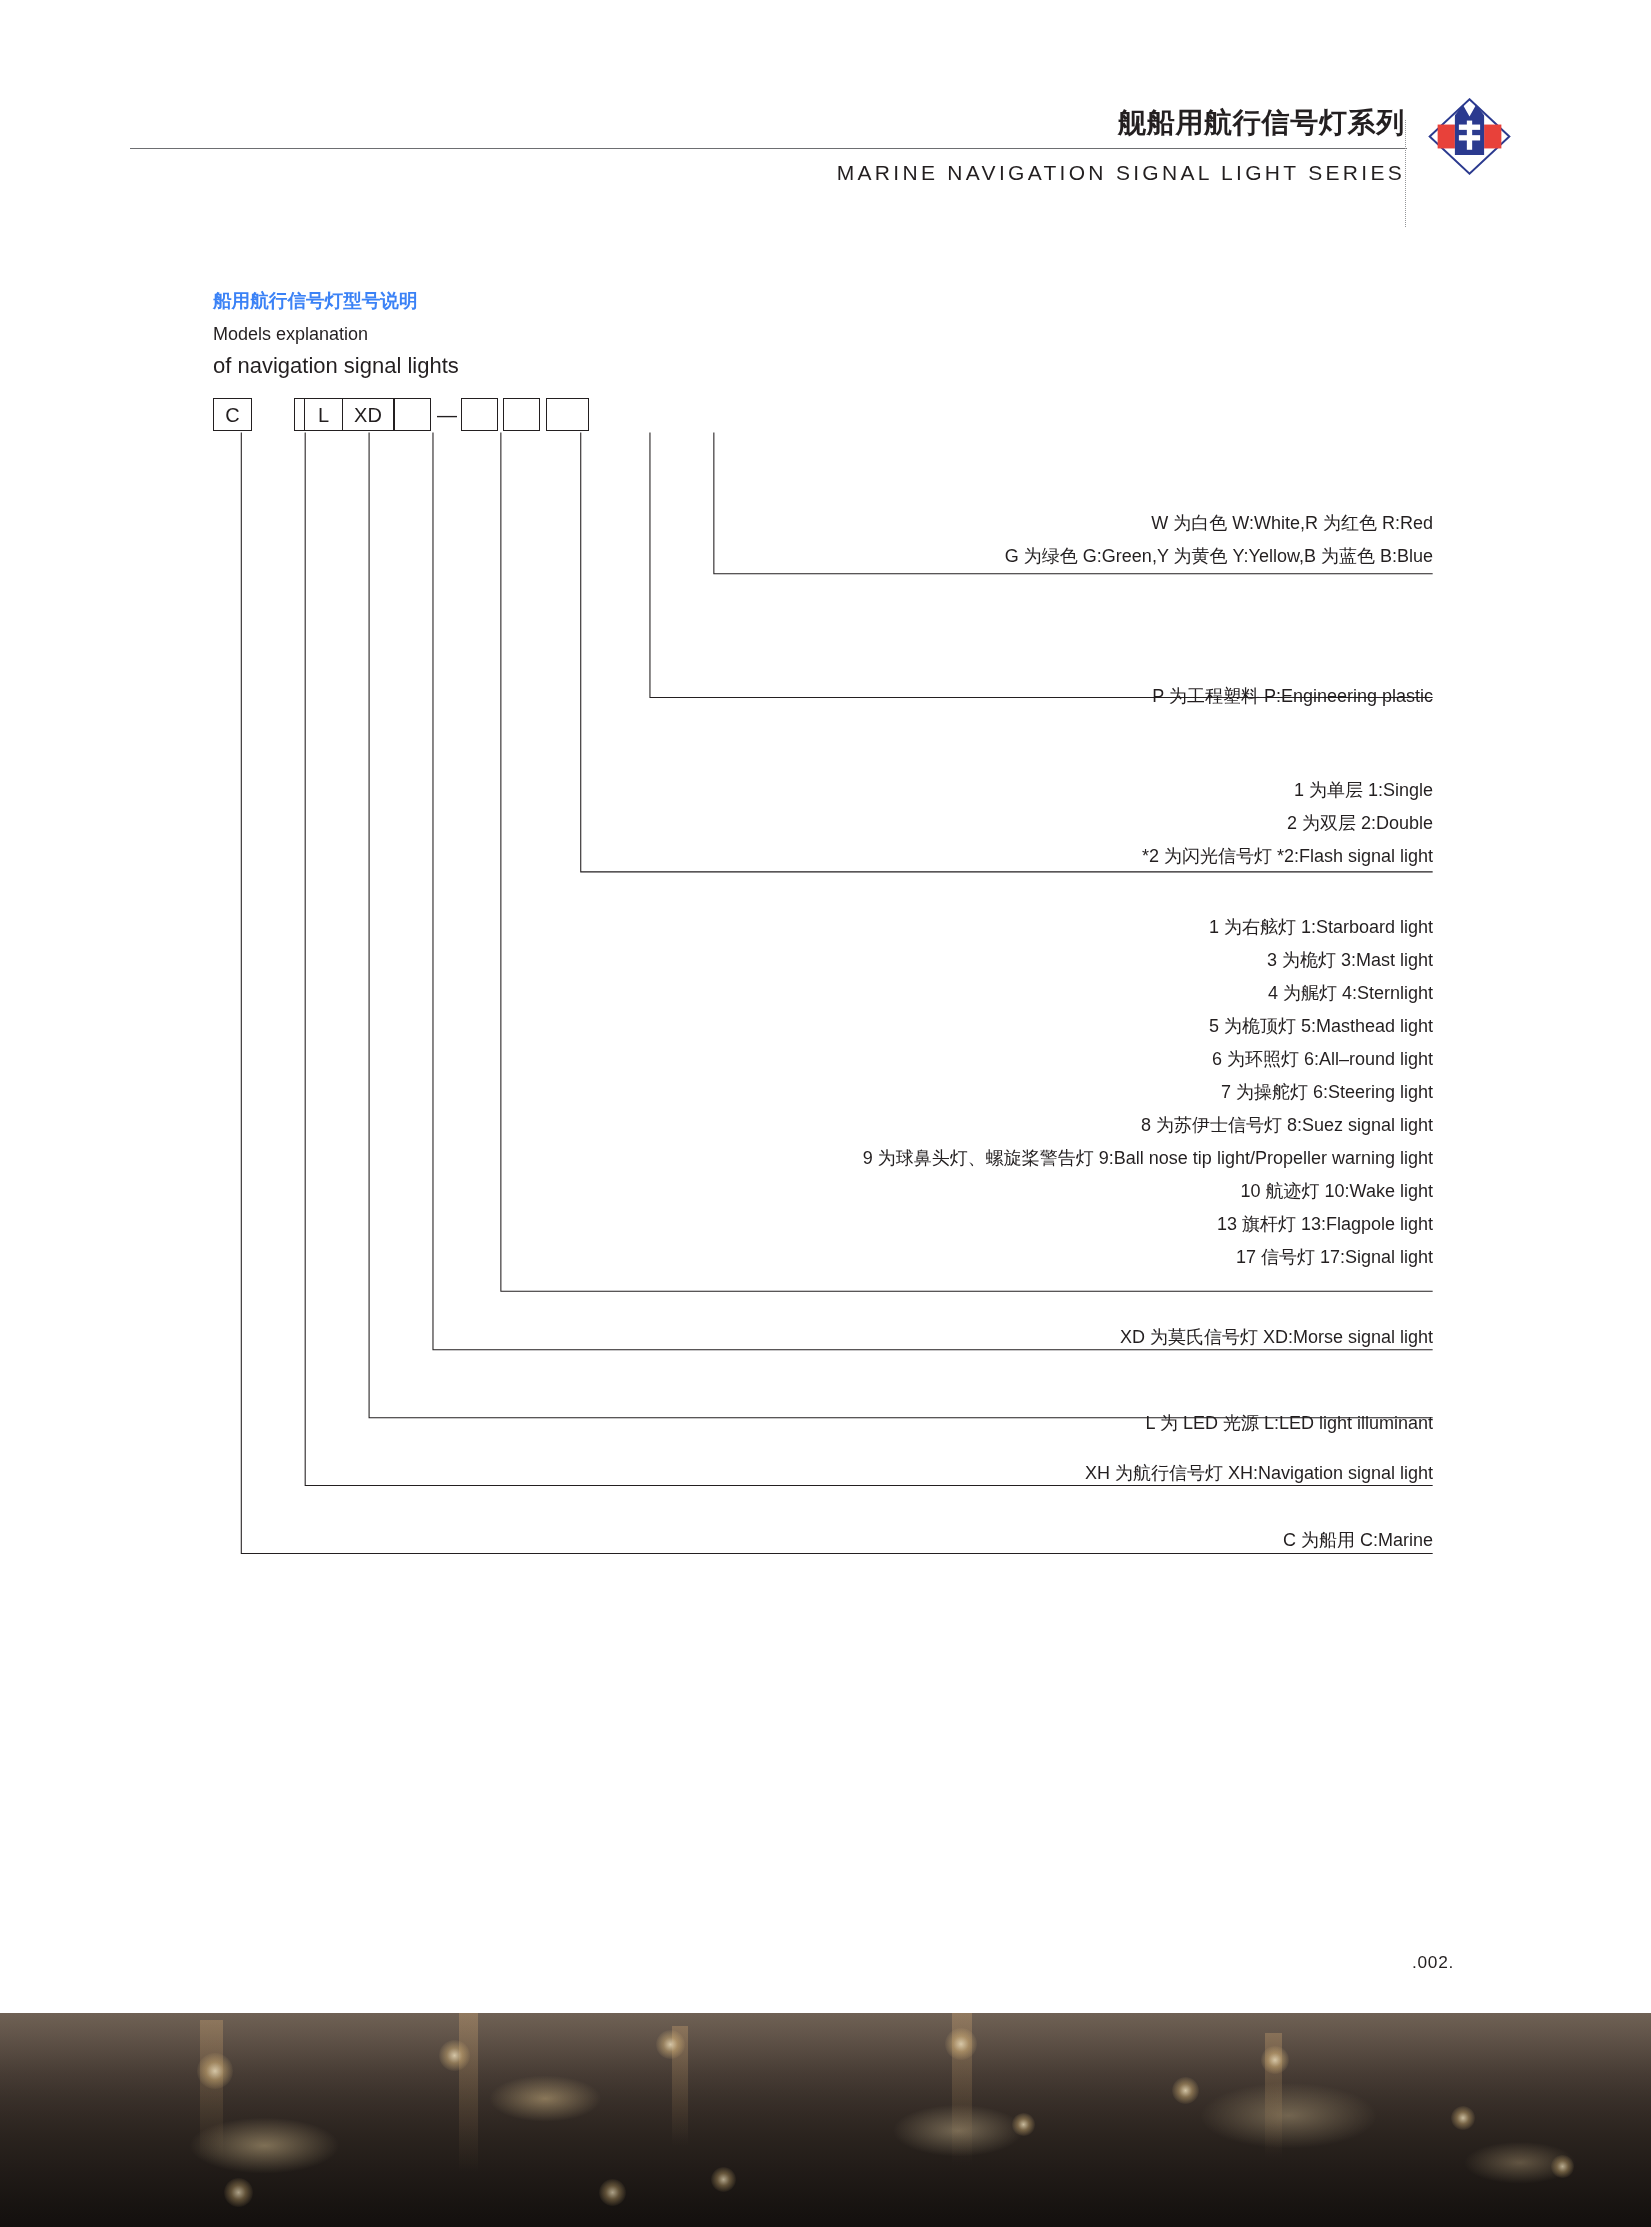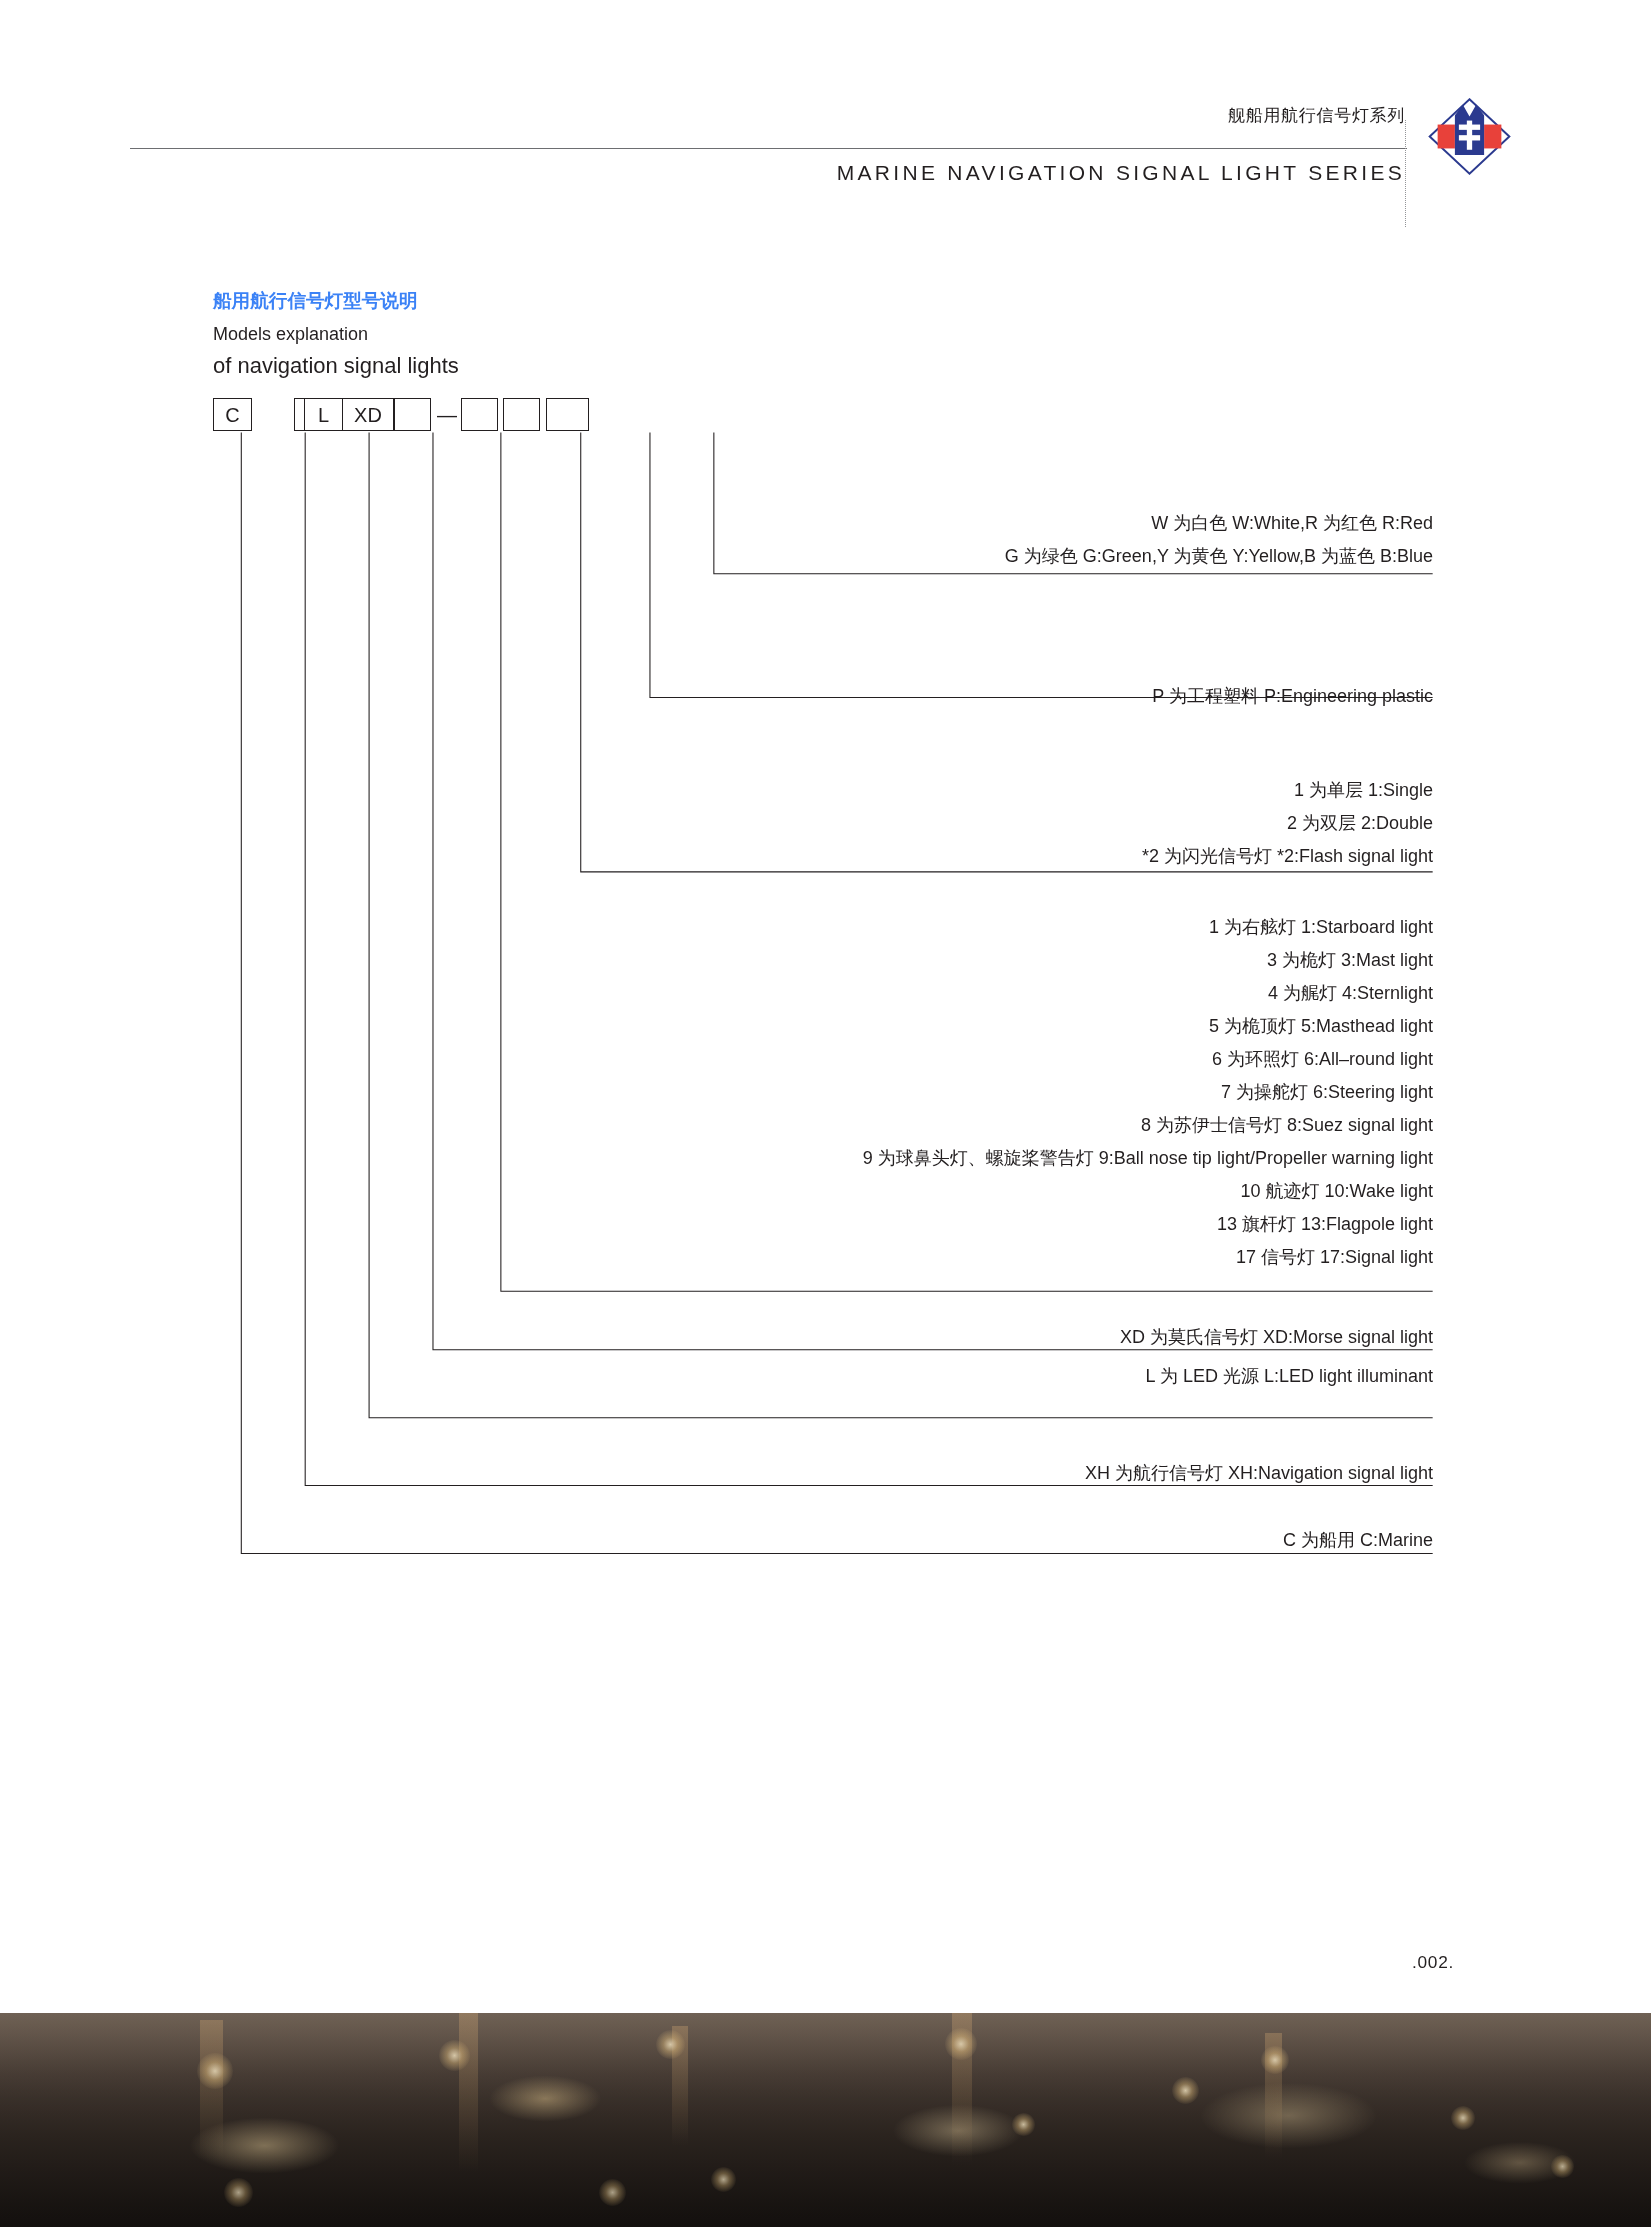--- a/index.html
+++ b/index.html
@@ -29,22 +29,22 @@
     left: 130px;
     top: 68px;
     width: 1277px;
     height: 0.7px;
     background: #6d6e71;
   }
   .header-cn {
     position: absolute;
     right: 247px;
     top: 24px;
-    font-size: 17px;
-    font-weight: normal;
+    font-size: 28px;
+    font-weight: bold;
     letter-spacing: 0.7px;
     color: #231f20;
     white-space: nowrap;
   }
   .header-en {
     position: absolute;
     right: 247px;
     top: 81px;
     font-size: 21px;
     letter-spacing: 3.3px;
@@ -270,21 +270,21 @@
   <div>9 为球鼻头灯、螺旋桨警告灯 9:Ball nose tip  light/Propeller warning light</div>
   <div>10 航迹灯 10:Wake light</div>
   <div>13 旗杆灯 13:Flagpole light</div>
   <div>17 信号灯 17:Signal light</div>
 </div>
 
 <div class="legend" style="top:1321px;">
   <div>XD 为莫氏信号灯 XD:Morse signal light</div>
 </div>
 
-<div class="legend" style="top:1360px;">
+<div class="legend" style="top:1407px;">
   <div>L 为 LED 光源 L:LED light illuminant</div>
 </div>
 
 <div class="legend" style="top:1457px;">
   <div>XH 为航行信号灯 XH:Navigation signal light</div>
 </div>
 
 <div class="legend" style="top:1524px;">
   <div>C 为船用 C:Marine</div>
 </div>

